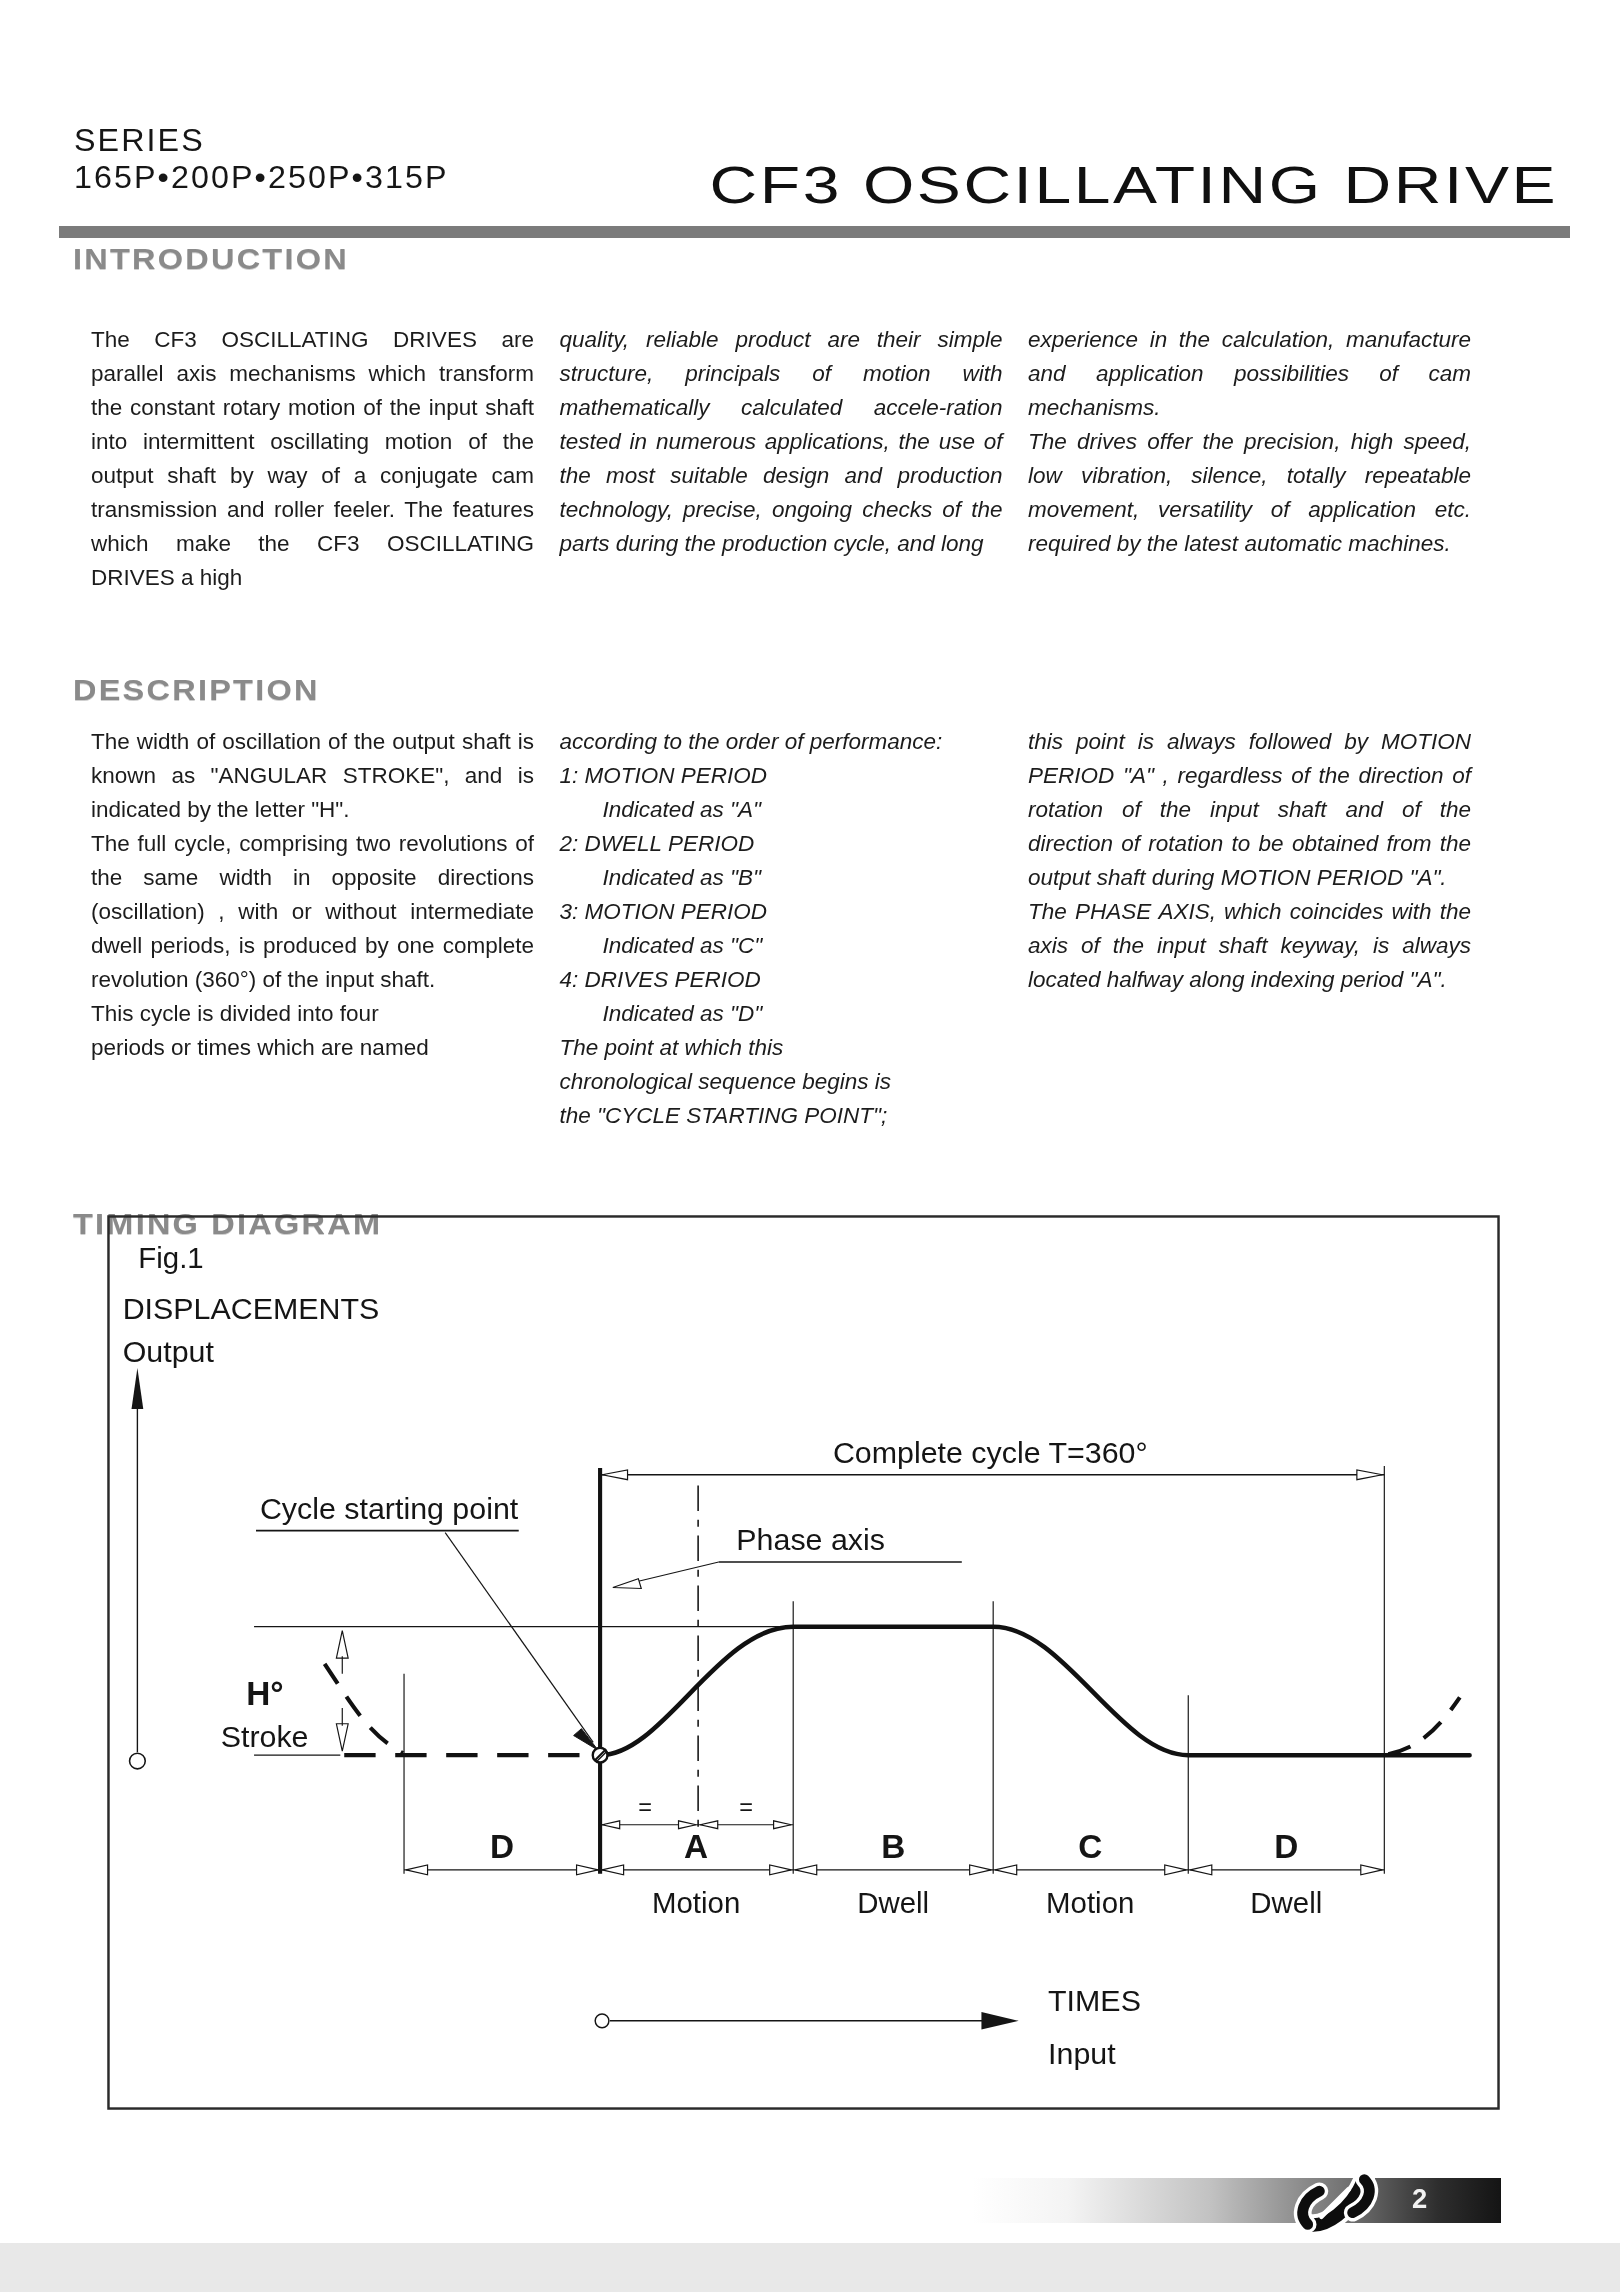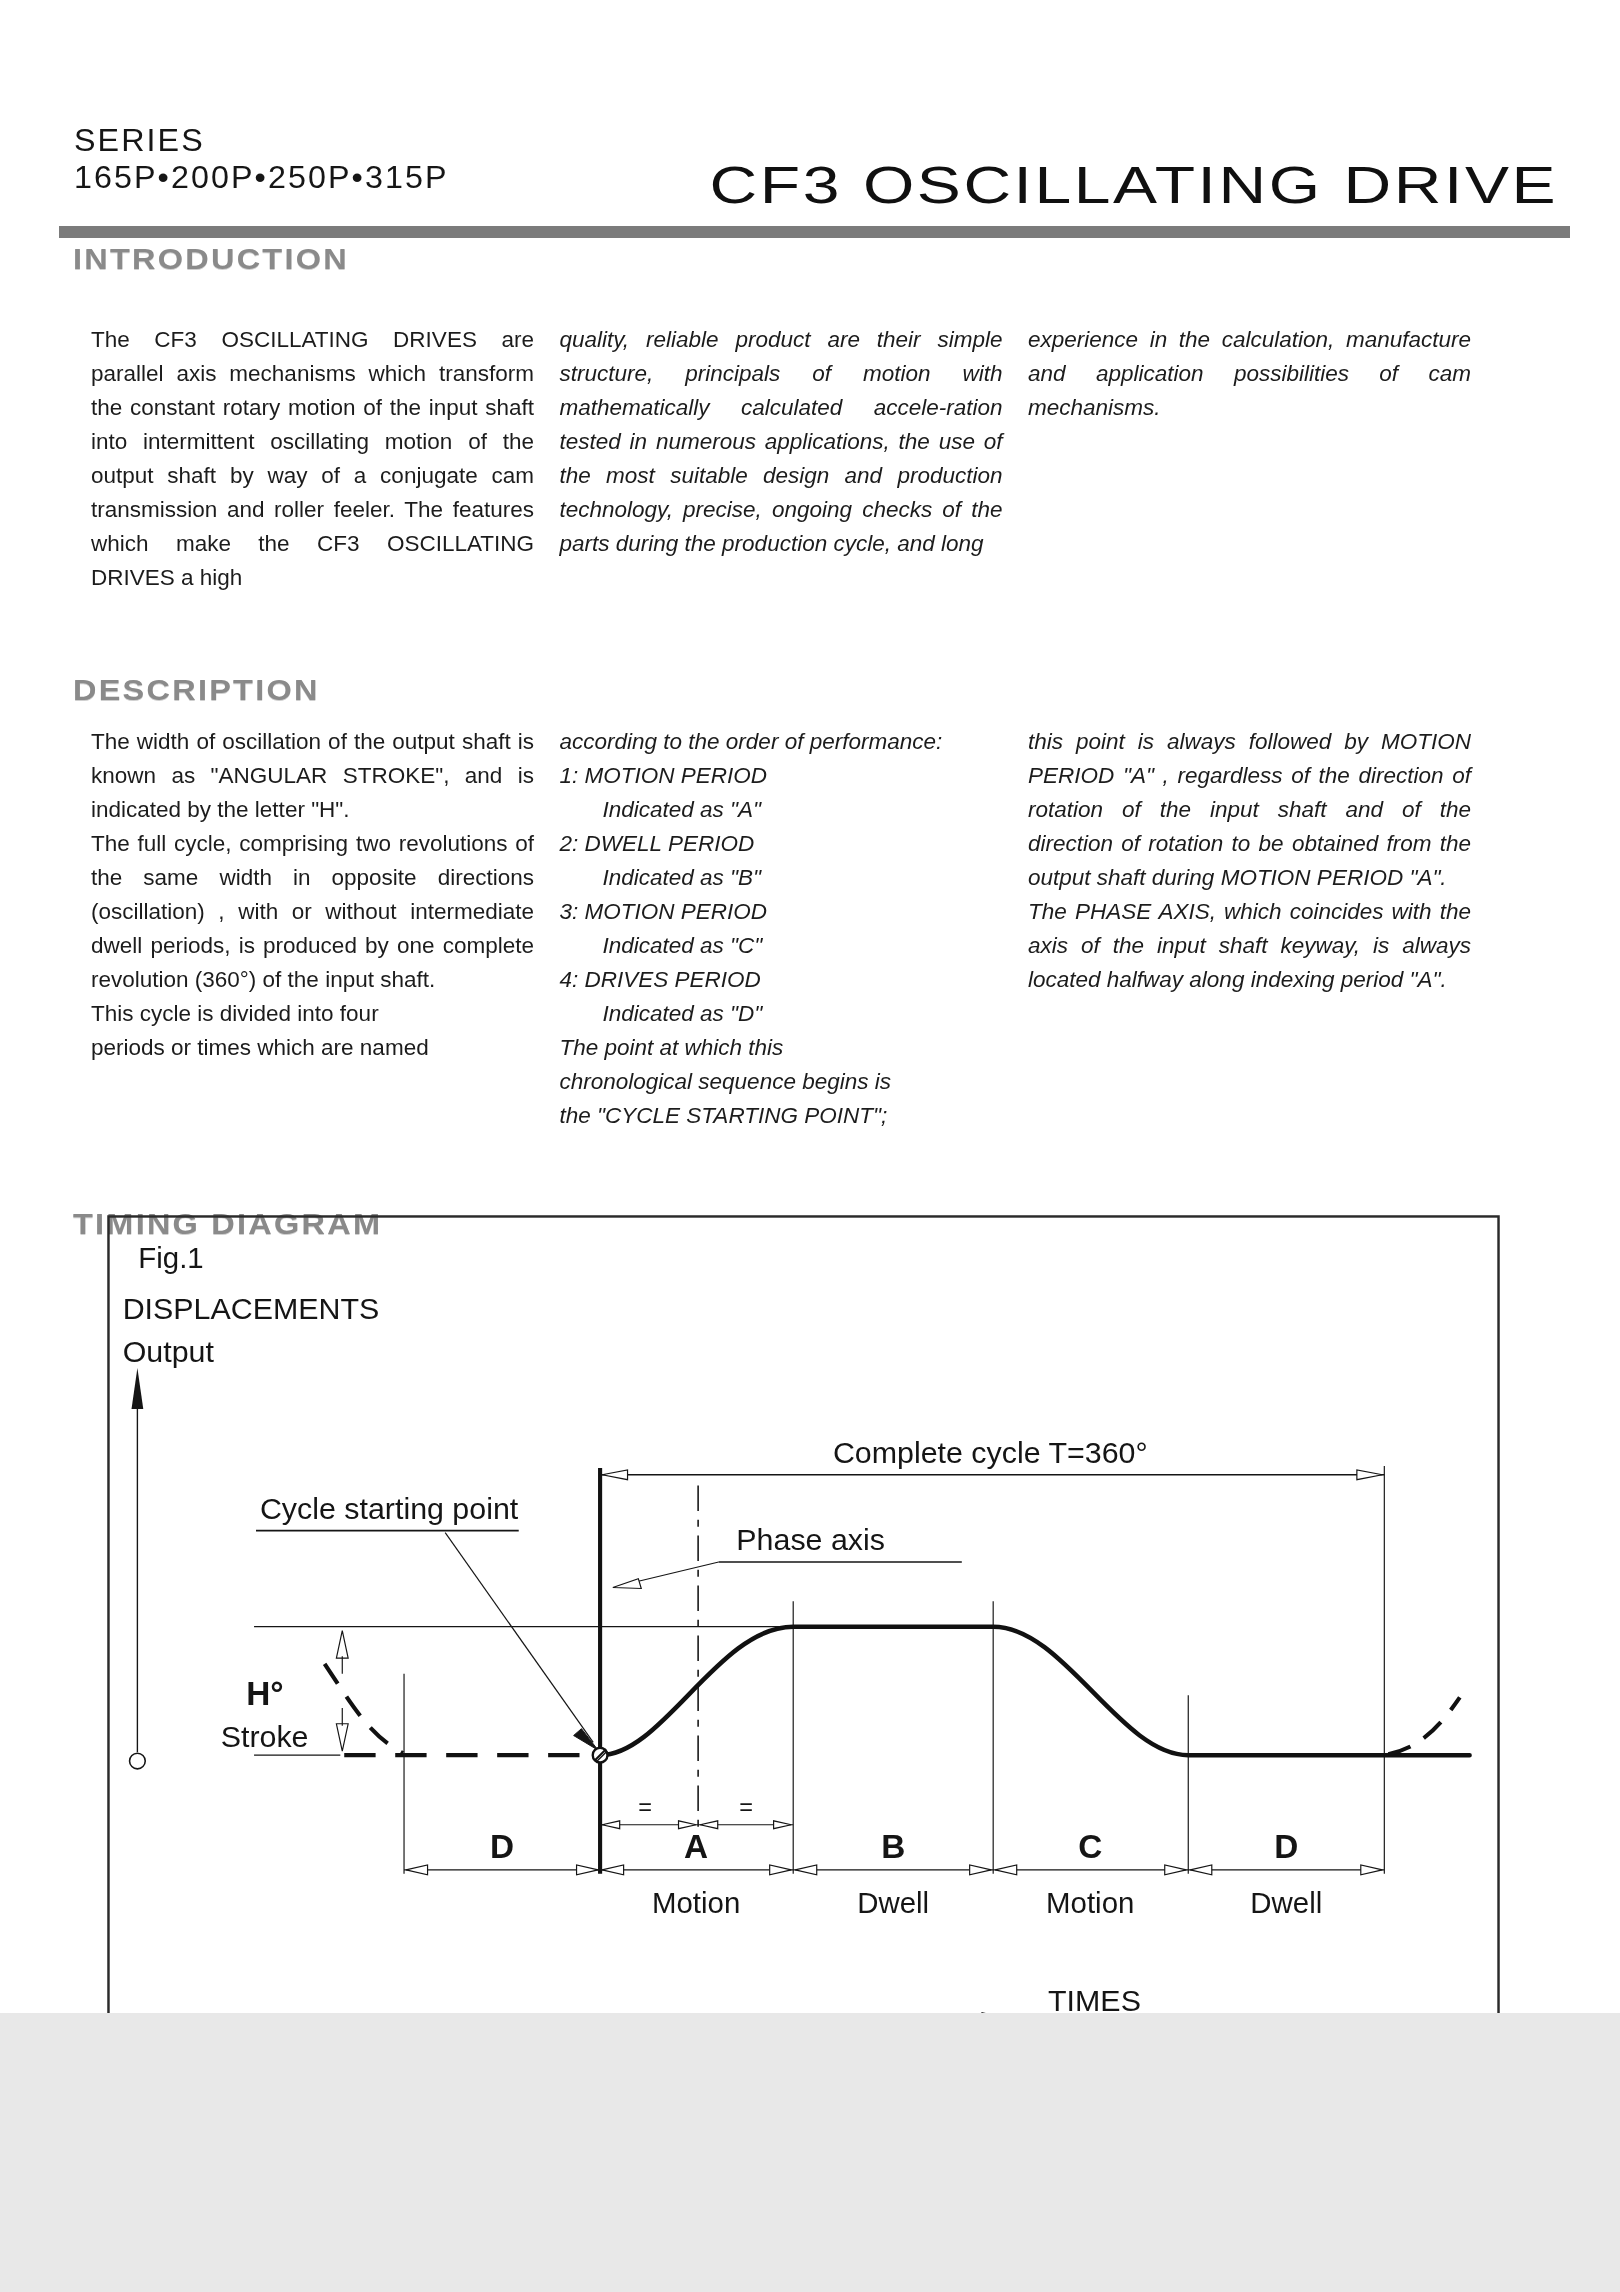--- a/index.html
+++ b/index.html
@@ -1,17 +1,17 @@
 <!DOCTYPE html>
 <html><head>
 <meta charset="utf-8">
 <style>
   html,body{margin:0;padding:0;background:#e8e8e8;}
   .page{
-    position:relative;width:1620px;height:2013px;background:#ffffff;
+    position:relative;width:1620px;height:2243px;background:#ffffff;
     font-family:"Liberation Sans", sans-serif;color:#1c1c1c;overflow:hidden;
     margin:0 auto;
   }
   
   .series-block{position:absolute;left:74px;top:122px;line-height:37px;
     font-size:31px;letter-spacing:2px;transform:scaleX(1.04);transform-origin:left top;color:#161616;}
   .doc-title{position:absolute;right:62px;top:155px;font-size:52px;letter-spacing:2px;
     transform:scaleX(1.27);transform-origin:right top;white-space:nowrap;color:#101010;font-weight:400;}
   .header-rule{position:absolute;left:59px;top:226px;width:1511px;height:11.8px;background:#7b7b7b;}
   
@@ -54,20 +54,21 @@
   <div class="sec-heading h-intro">INTRODUCTION</div>
   <div class="cols cols-intro">
     <div class="col">
       <p>The  CF3 OSCILLATING DRIVES are parallel axis mechanisms which transform the constant rotary motion of the input shaft into intermittent oscillating motion of the output shaft by way of a conjugate cam transmission and roller feeler. The features which make the CF3 OSCILLATING DRIVES a high</p>
     </div>
     <div class="col">
       <p>quality, reliable product are their simple structure, principals of motion with mathematically calculated accele-ration tested in numerous applications, the use of the most suitable design and production technology, precise, ongoing checks of the parts during the production cycle, and long</p>
     </div>
     <div class="col">
       <p>experience in the calculation, manufacture and application possibilities of cam mechanisms.</p>
+      <p>The drives offer the precision, high speed, low vibration, silence, totally repeatable movement, versatility of application etc. required by the latest automatic machines.</p>
     </div>
   </div>
 
   <div class="sec-heading h-desc">DESCRIPTION</div>
   <div class="cols cols-desc">
     <div class="col">
       <p>The width of oscillation of the output shaft is known as "ANGULAR STROKE", and is indicated by the letter "H".</p>
       <p>The full cycle, comprising two revolutions of the same width in opposite directions (oscillation) , with or without intermediate dwell periods, is produced by one complete revolution (360°) of the input shaft.</p>
       <p class="noj">This cycle is divided into four
 periods or times which are named</p>

